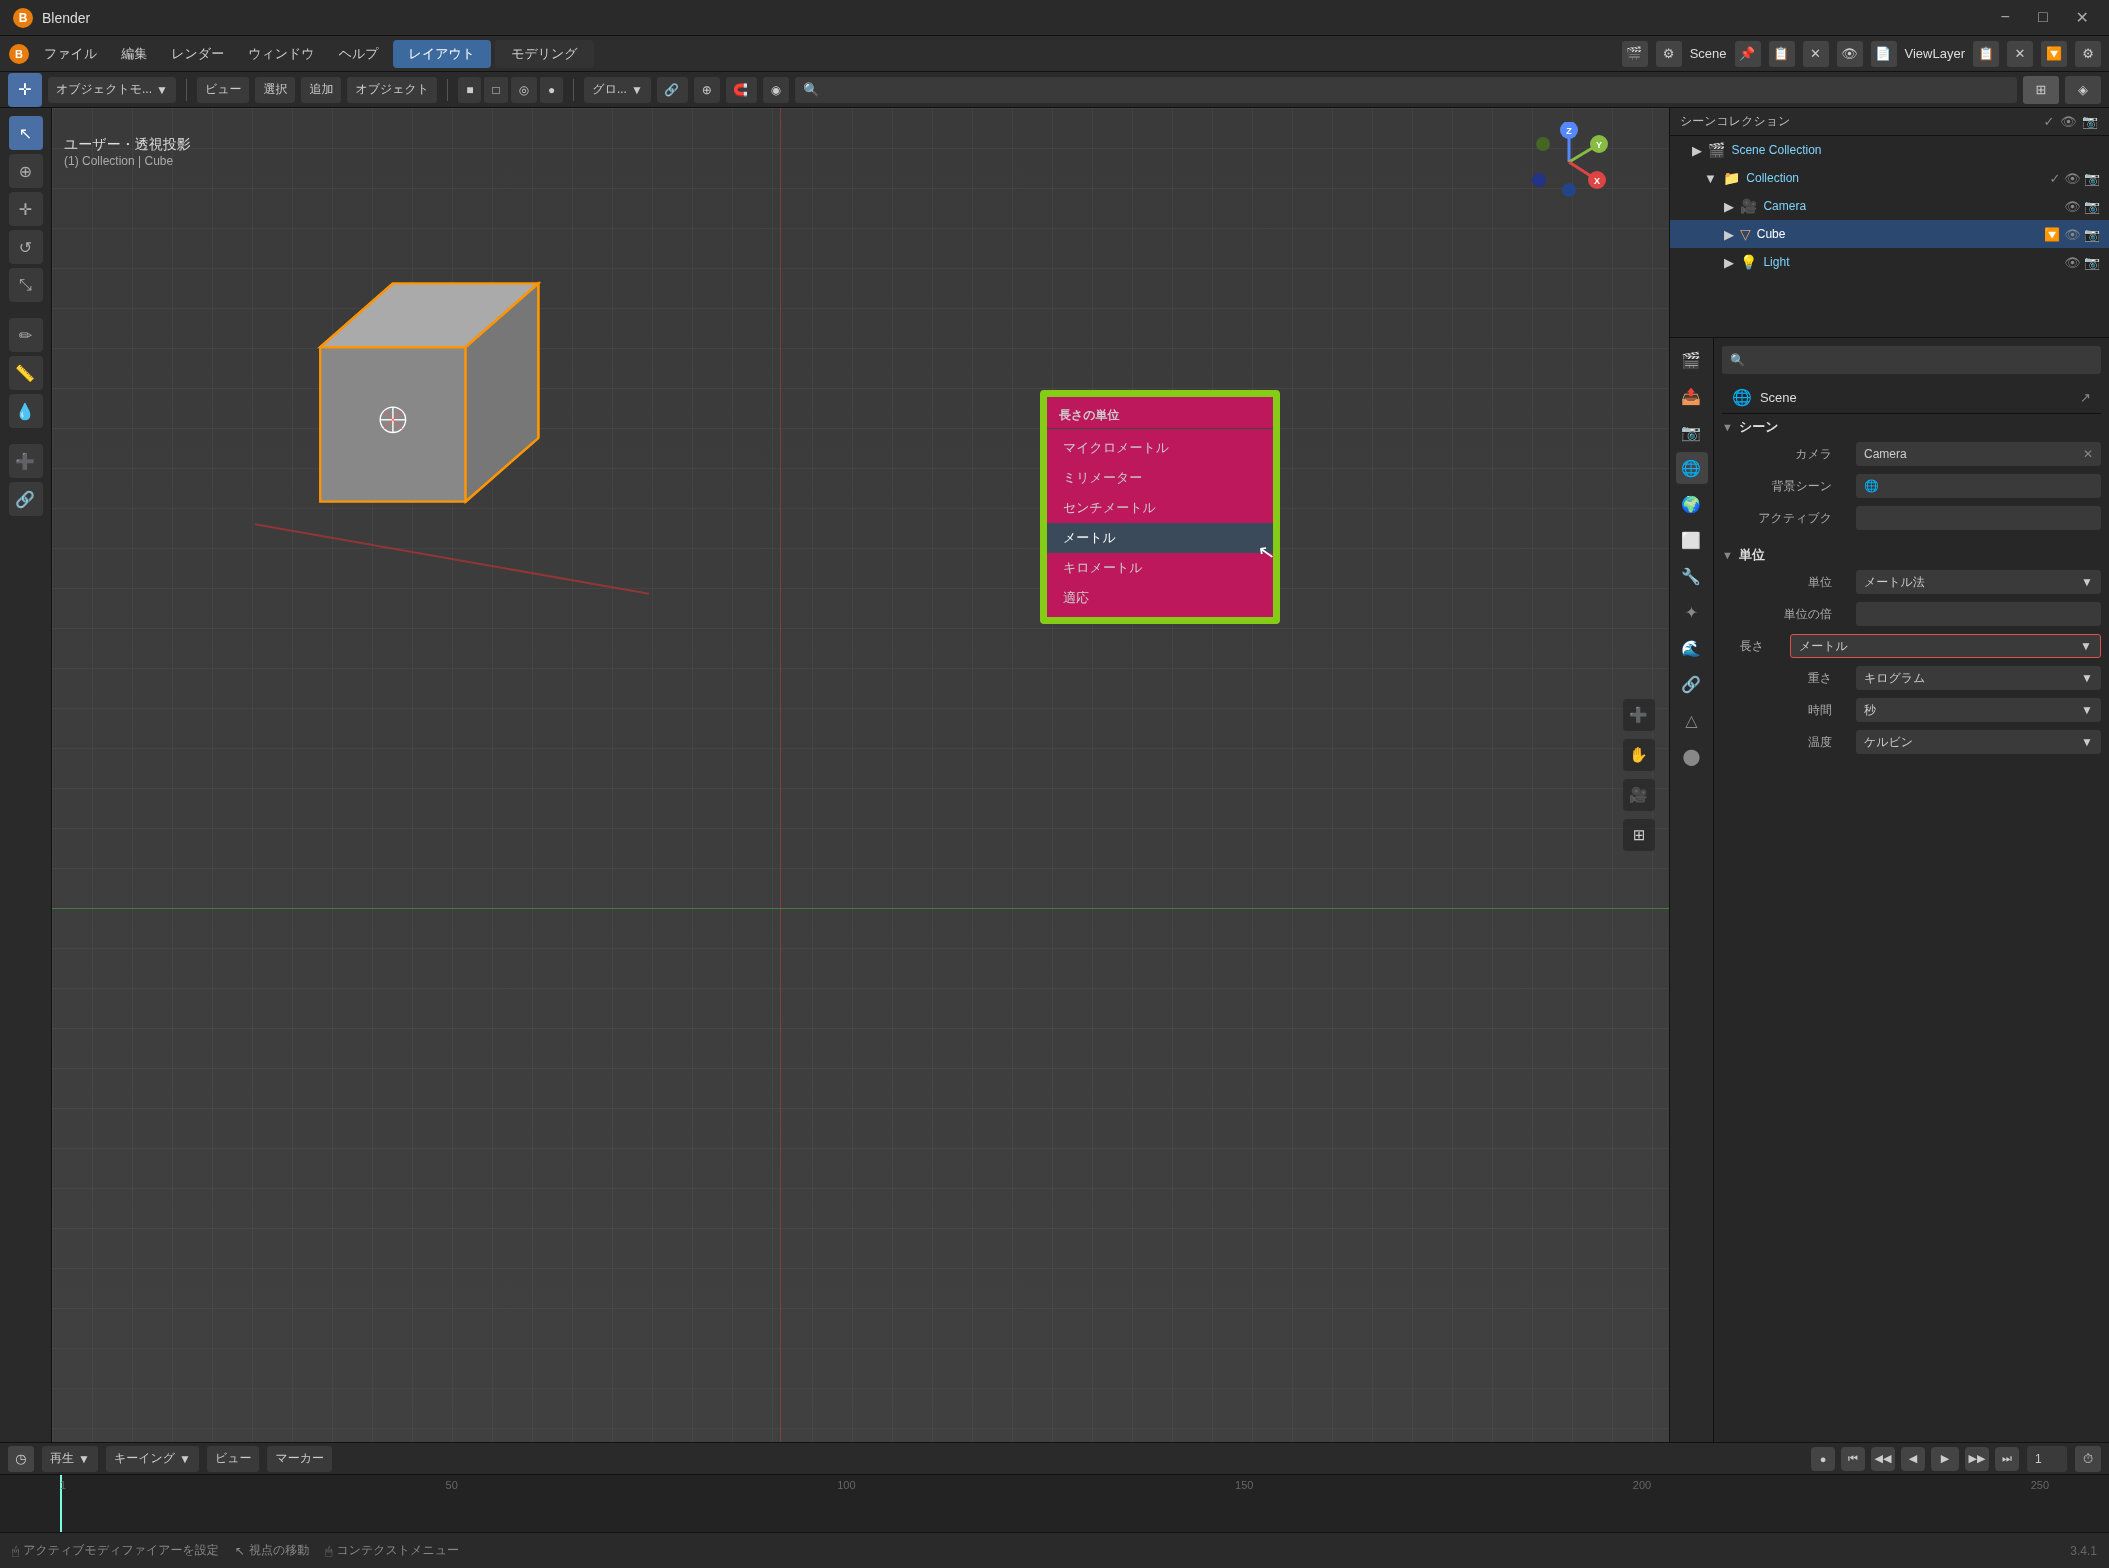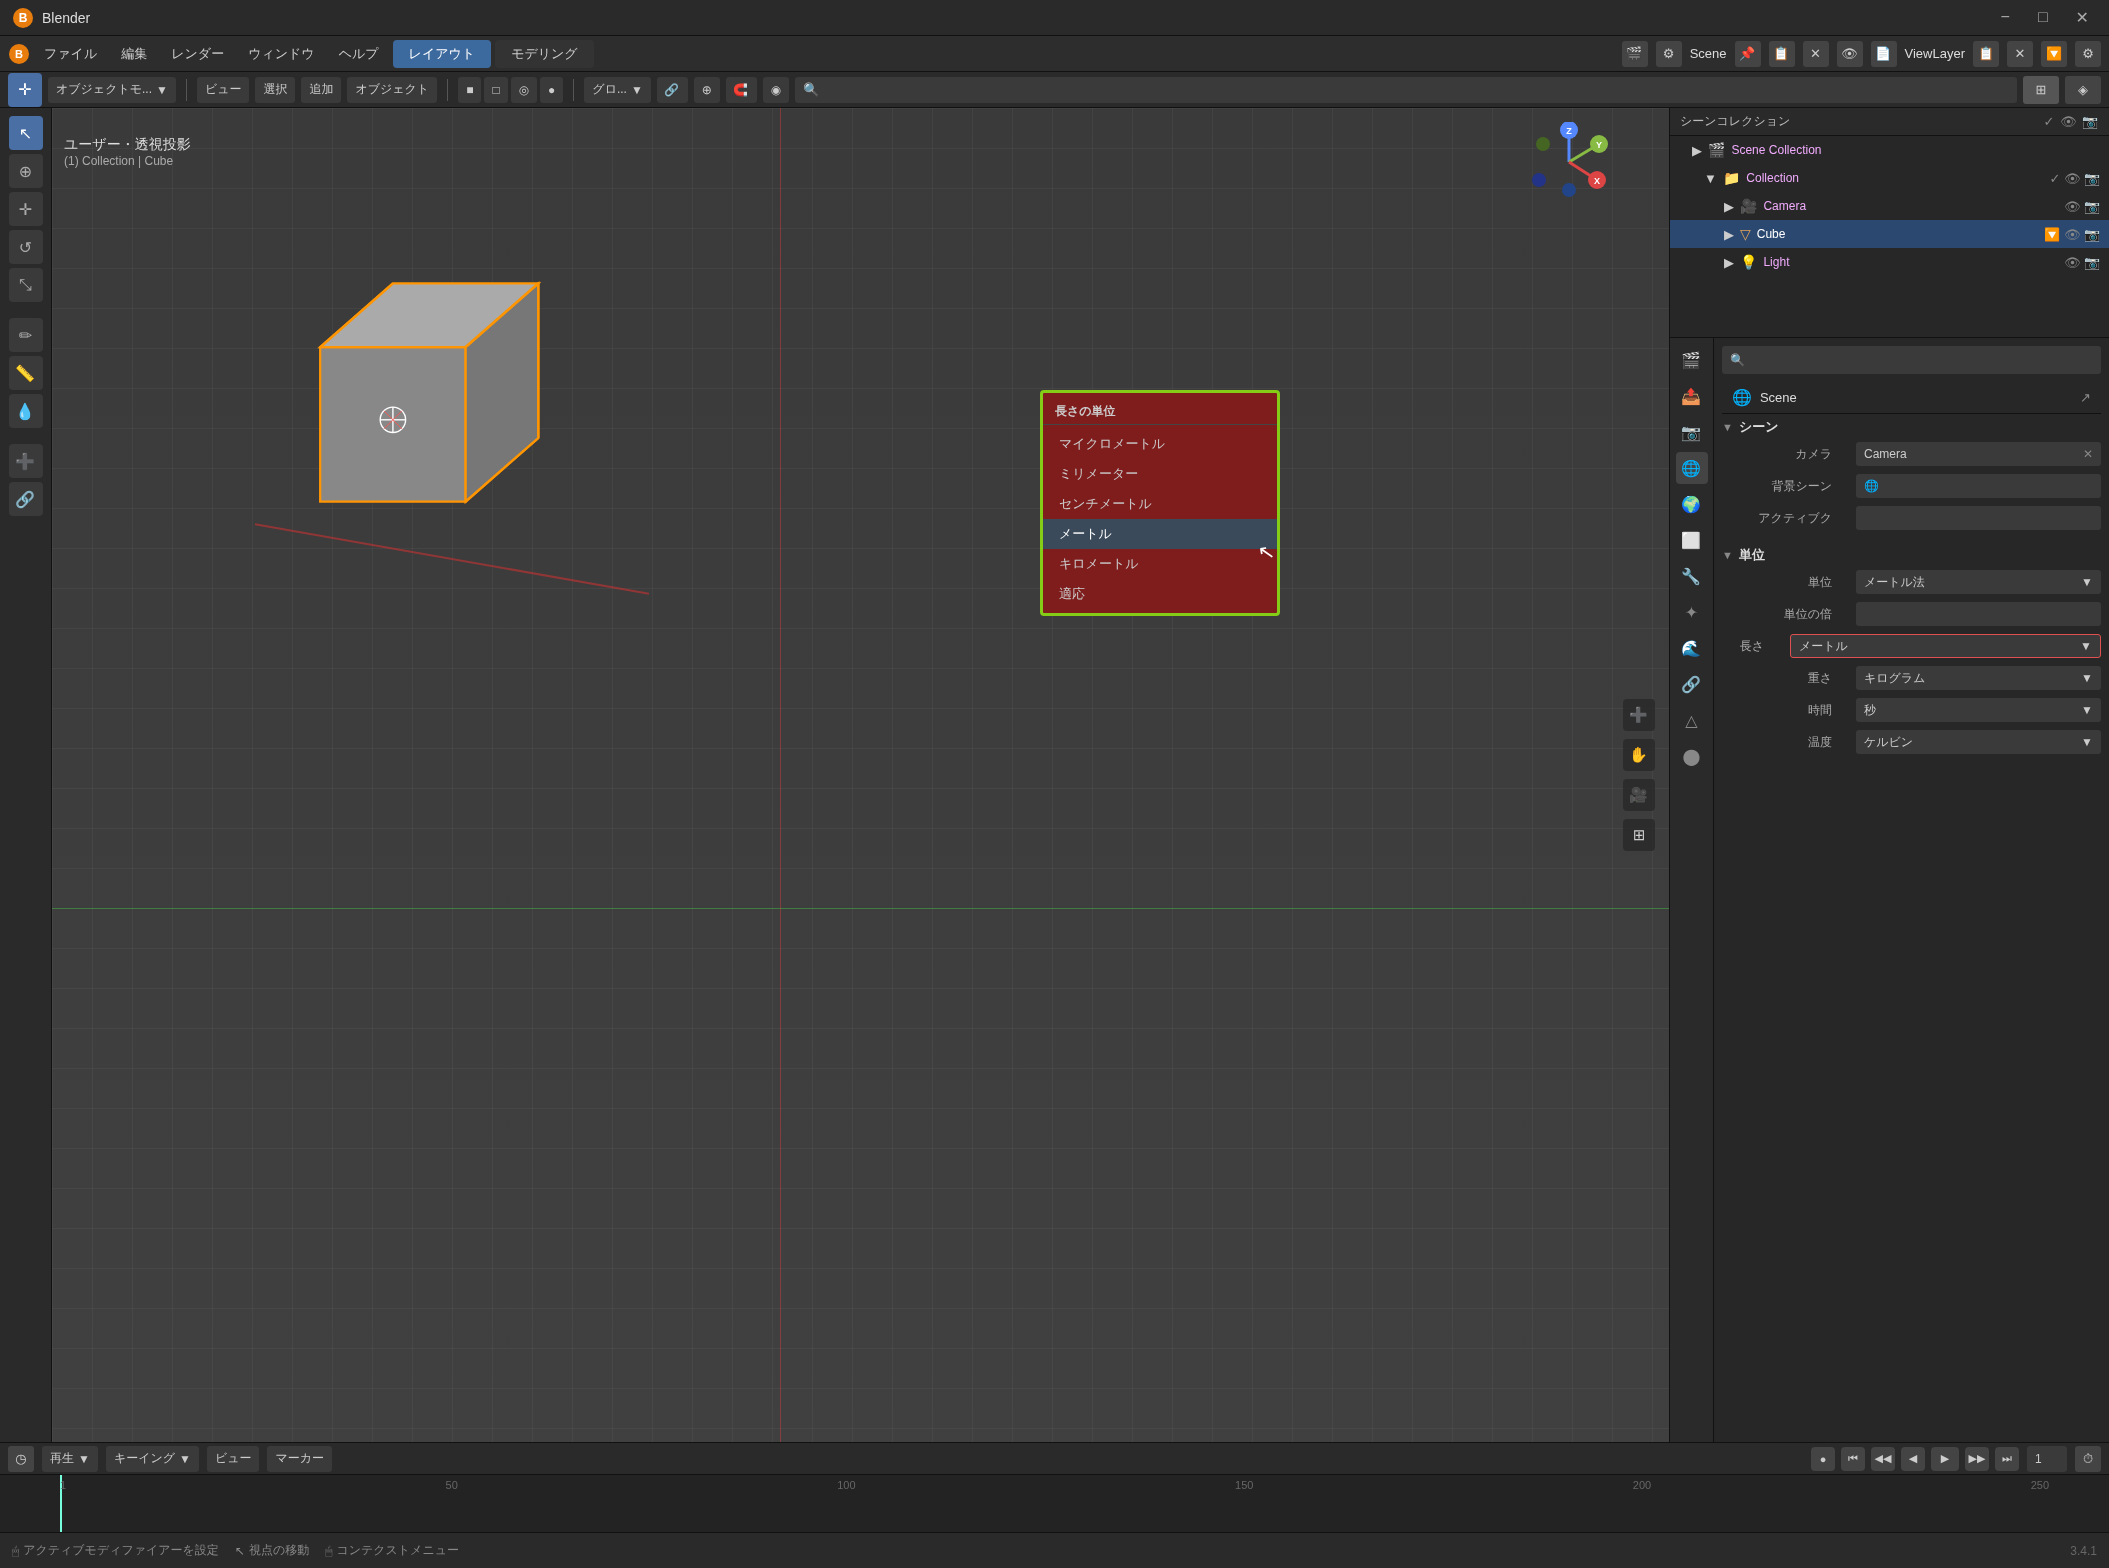--- a/index.html
+++ b/index.html
@@ -260,21 +260,21 @@
     }
     .outliner-row {
       height: 28px;
       display: flex; align-items: center;
       padding: 0 8px;
       gap: 6px;
       cursor: pointer;
     }
     .outliner-row.selected { background: #2a4870; }
     .outliner-row .indent { display: inline-block; }
-    .outliner-row .label { color: #f0abfc; font-size: 12px; flex: 1; }
+    .outliner-row .label { color: #7dd3fc; font-size: 12px; flex: 1; }
     .outliner-icons { display: flex; gap: 4px; align-items: center; }
     .o-icon { color: #888; font-size: 13px; cursor: pointer; }
 
     
     .properties-area {
       flex: 1;
       display: flex;
       overflow: hidden;
     }
     .props-sidebar {
@@ -360,22 +360,22 @@
       font-size: 13px;
       font-weight: 600;
     }
     .section-header .arrow { color: #888; font-size: 11px; }
 
     
     .dropdown-popup {
       position: absolute;
       left: 1040px; top: 390px;
       width: 240px;
-      background: #7f1d1d;
-      border: 3px solid #84cc16;
+      background: #be185d;
+      border: 7px solid #84cc16;
       border-radius: 4px;
       z-index: 100;
       padding: 4px 0;
     }
     .dp-title {
       color: #ccc;
       font-size: 12px;
       padding: 6px 12px 4px 12px;
       font-weight: 600;
       border-bottom: 1px solid #444;

